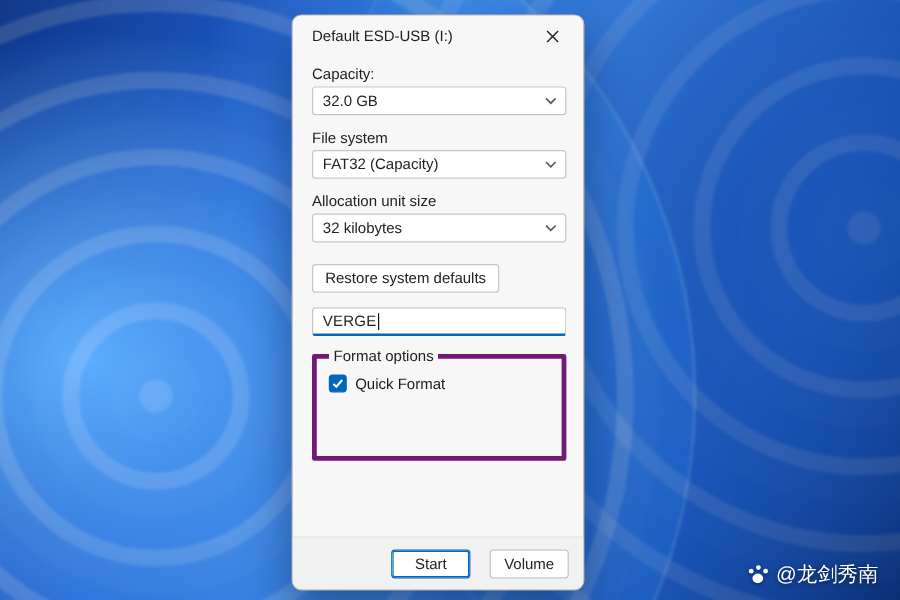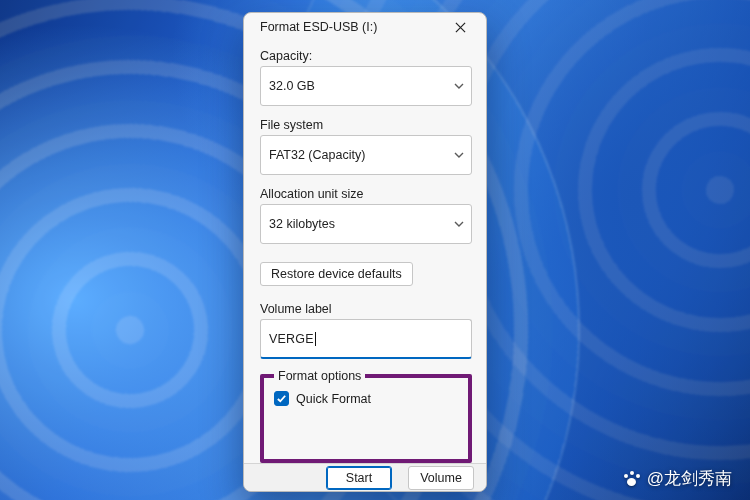--- a/index.html
+++ b/index.html
@@ -59,21 +59,21 @@
   .close-btn svg { width: 11px; height: 11px; stroke: #222; stroke-width: 1.3; }
 
   .body {
     flex: 1;
     padding: 4px 14px 0 16px;
     display: flex; flex-direction: column;
   }
   .label { margin-top: 4px; margin-bottom: 3px; color: #222; }
   .select, .text-input {
     width: 100%;
-    height: 40px;
+    height: 24px;
     background: #fff;
     border: 1px solid #c6c6c6;
     border-radius: 3px;
     padding: 0 24px 0 8px;
     font: inherit;
     color: #222;
     position: relative;
   }
   .select { display: flex; align-items: center; margin-bottom: 8px; cursor: default; }
   .select .val { flex: 1; }
@@ -160,21 +160,21 @@
   .paw .p4 { width: 4px; height: 4px; left: 13px; top: 4px; }
 </style>
 </head>
 <body>
 
 <div class="swirl"></div>
 
 <div class="dialog">
 
   <div class="titlebar">
-    <div class="title">Format ESD-USB (I:)</div>
+    <div class="title">Default ESD-USB (I:)</div>
     <div class="close-btn">
       <svg viewBox="0 0 12 12">
           <path d="M1 1 L11 11 M11 1 L1 11"></path>
         </svg>
     </div>
   </div>
 
   <div class="body">
 
     <div class="label">Capacity:</div>
@@ -201,24 +201,23 @@
     <div class="select">
       <span class="val">32 kilobytes</span>
       <span class="chev">
           <svg viewBox="0 0 10 10">
             <path d="M1 3 L5 7 L9 3"></path>
           </svg>
         </span>
     </div>
 
     <div class="restore-row">
-      <button class="btn">Restore device defaults</button>
-    </div>
-
-    <div class="label">Volume label</div>
+      <button class="btn">Restore system defaults</button>
+    </div>
+
     <div class="text-input focused">
       <span>VERGE</span>
       <span class="caret"></span>
     </div>
 
     <fieldset class="options">
       <legend>Format options</legend>
       <div class="chk-row">
         <div class="chkbox">
           <svg viewBox="0 0 12 12">

